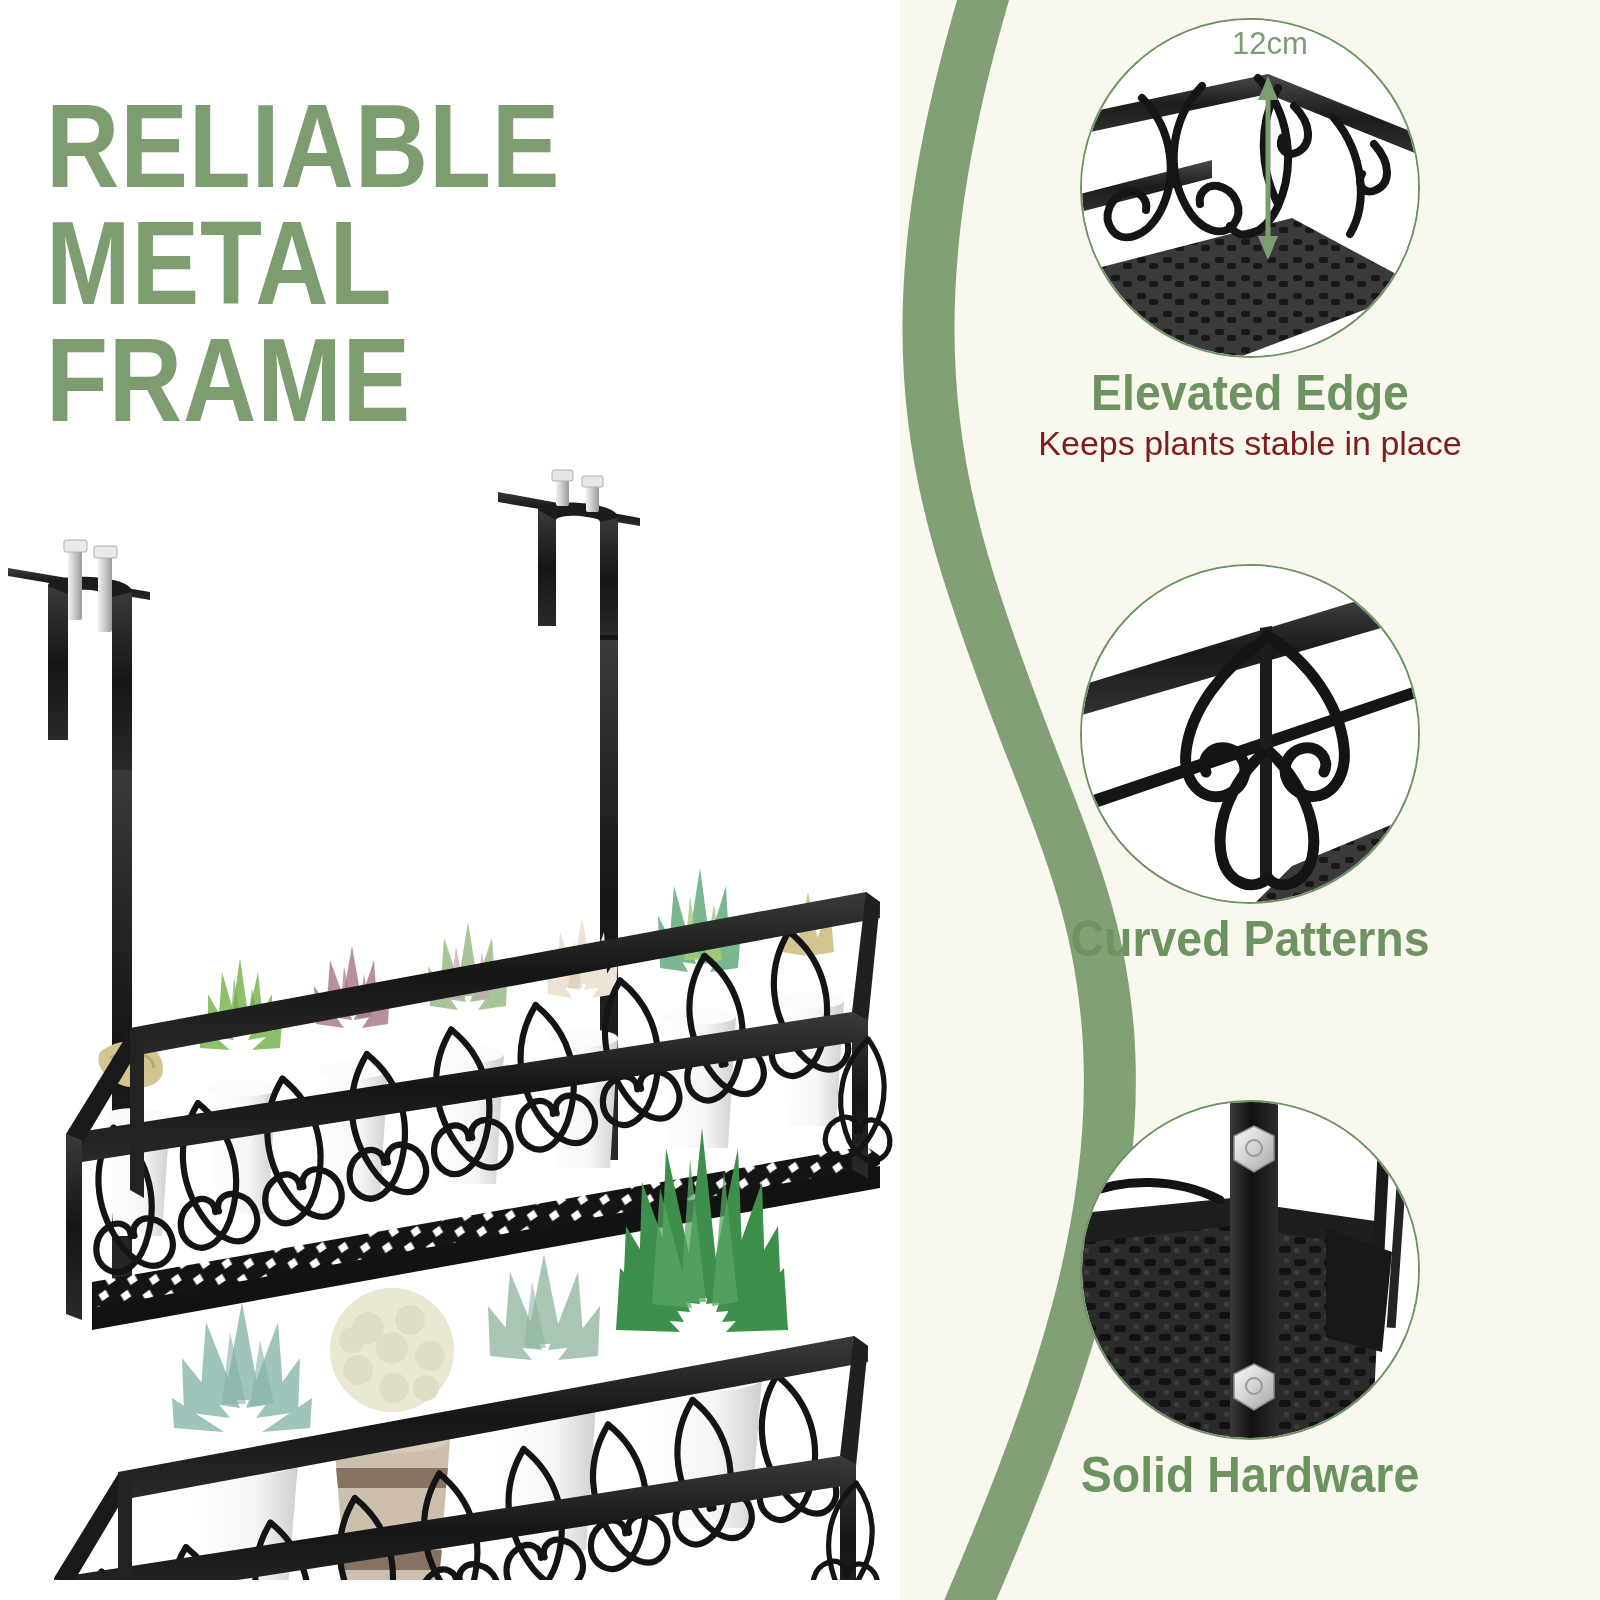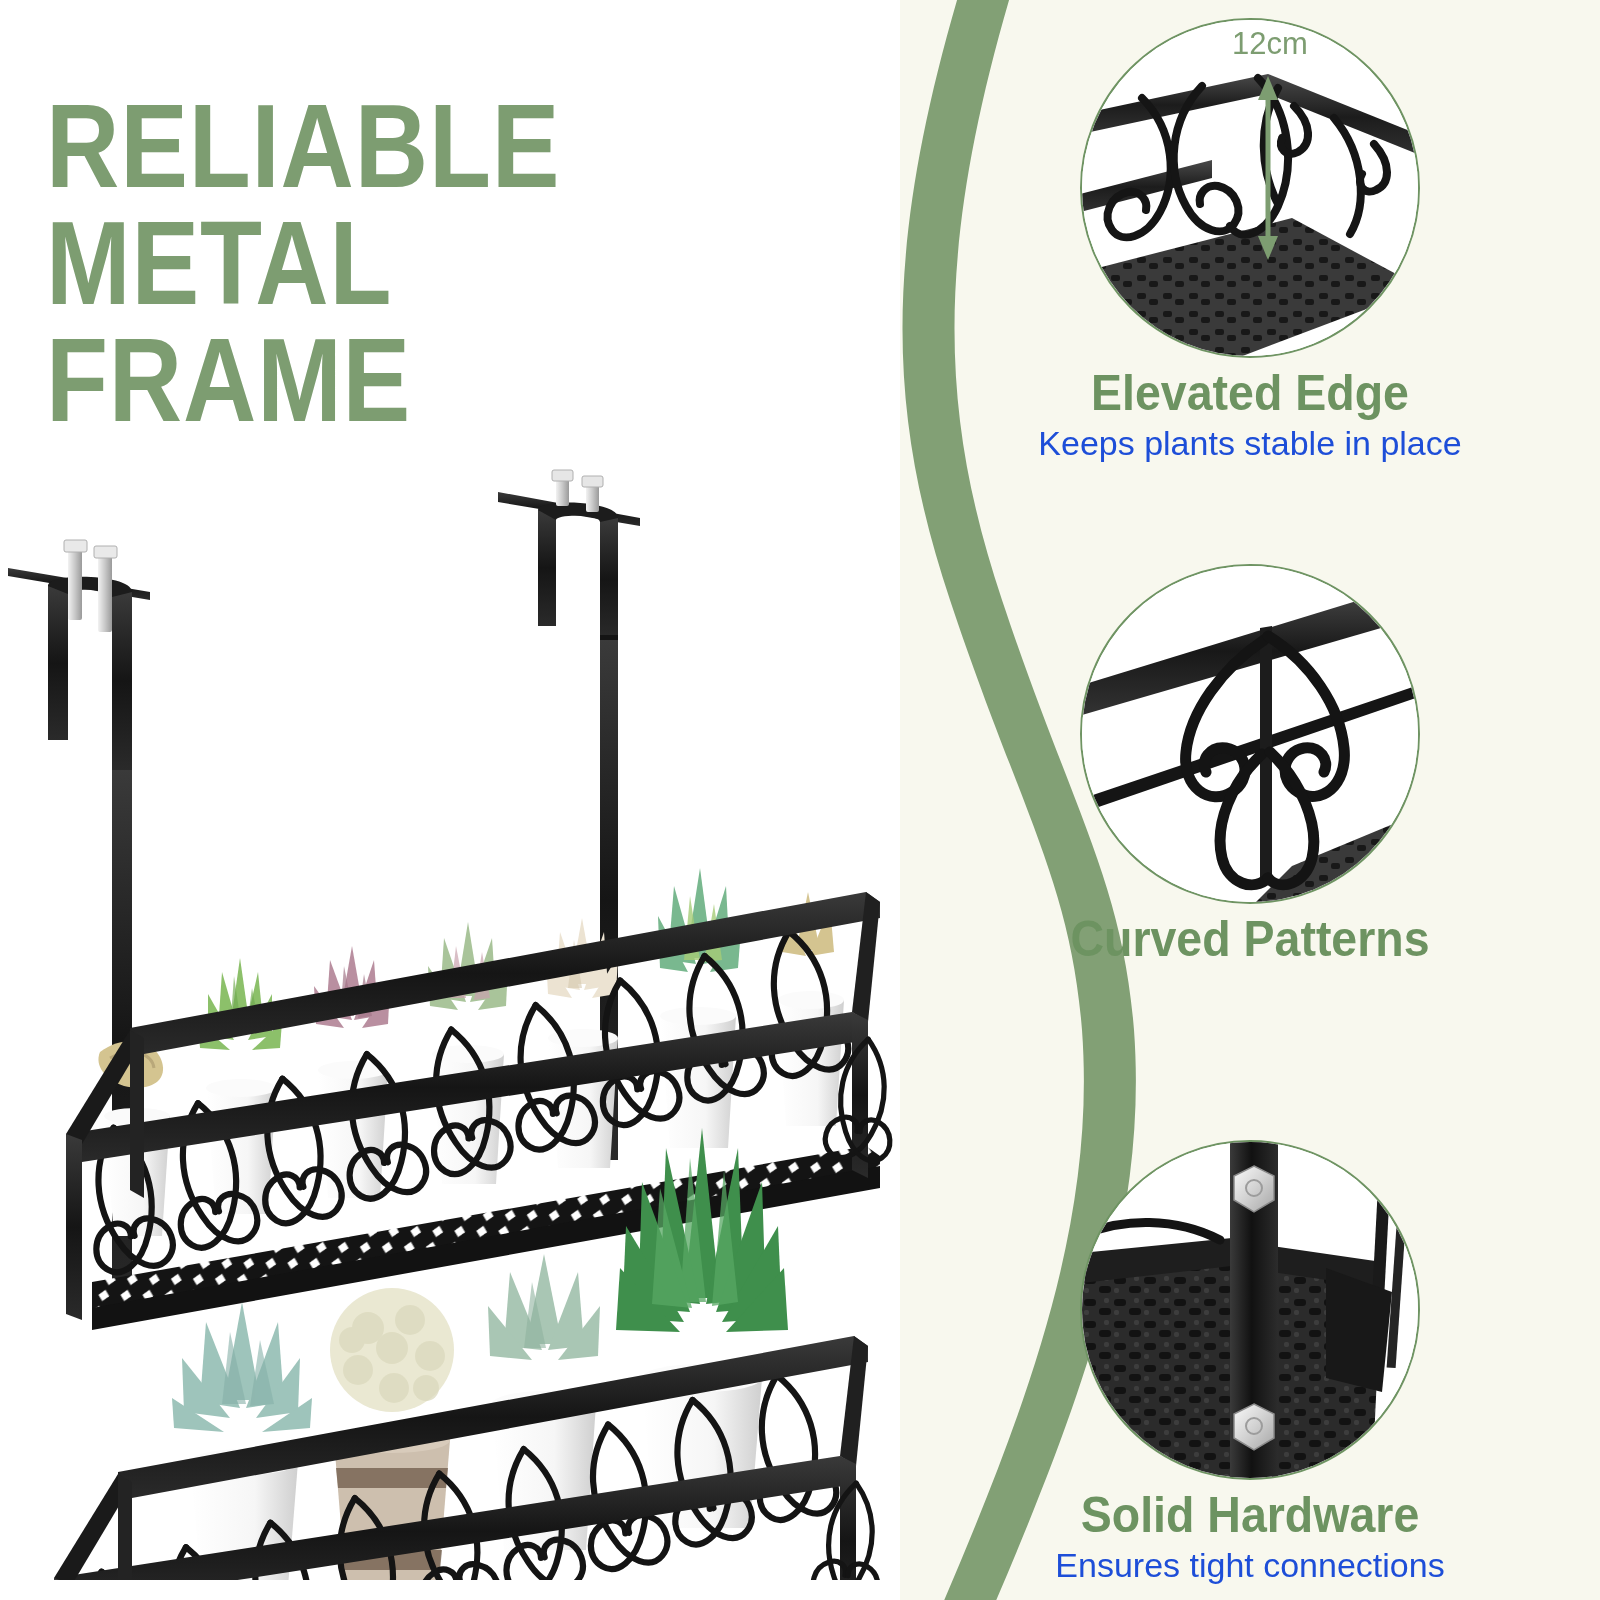--- a/index.html
+++ b/index.html
@@ -39,21 +39,21 @@
     border:2.5px solid #6f9463;overflow:hidden;background:#ffffff;
   }
   .feature .ftitle{
     font-family:"Liberation Sans Narrow","Liberation Sans",sans-serif;
     font-weight:bold;font-size:50px;color:#6d9361;
     letter-spacing:0px;margin-top:6px;
     transform:scaleX(0.93);
   }
   .feature .fsub{
     font-family:"Liberation Sans","DejaVu Sans",sans-serif;
-    font-size:34px;color:#1d4ed8;margin-top:2px;font-weight:400;
+    font-size:34px;color:#7f1d1d;margin-top:2px;font-weight:400;
   }
 
   .dim-label{
     position:absolute;font-family:"Liberation Sans",sans-serif;
     font-size:31px;color:#7d9d71;font-weight:400;
   }
 </style>
 </head>
 <body>
 
@@ -472,21 +472,21 @@
                      C 238,180 248,194 242,206"></path>
             <path d="M180,188 C 150,216 132,258 140,292 C 146,318 172,326 186,312"></path>
             <path d="M188,186 C 218,214 238,258 230,292 C 224,318 198,326 186,312"></path>
           </g>
         </svg>
       </div>
     </div>
     <div class="ftitle">Curved Patterns</div>
   </div>
 
-  <div class="feature" style="top:1140px;">
+  <div class="feature" style="top:1100px;">
     <div class="circle-wrap">
       <div class="circle">
         <svg viewBox="0 0 340 340" width="340" height="340">
           <defs>
             <linearGradient id="bar3" x1="0" y1="0" x2="1" y2="0">
               <stop offset="0" stop-color="#3a3a3a"></stop>
                 <stop offset="0.45" stop-color="#111"></stop>
               <stop offset="1" stop-color="#2c2c2c"></stop>
             </linearGradient>
             <linearGradient id="boltG" x1="0" y1="0" x2="1" y2="1">
@@ -525,16 +525,15 @@
           </g>
 
           <g>
             <polygon points="172,262 192,272 192,296 172,308 152,296 152,272" fill="url(#boltG)" stroke="#8a8a8a" stroke-width="1.5"></polygon>
             <circle cx="172" cy="284" r="8" fill="none" stroke="#9c9c9c" stroke-width="2"></circle>
           </g>
         </svg>
       </div>
     </div>
     <div class="ftitle">Solid Hardware</div>
-    <div class="fsub">Ensures tight connections</div>
   </div>
 
 </div>
 
 </body></html>

